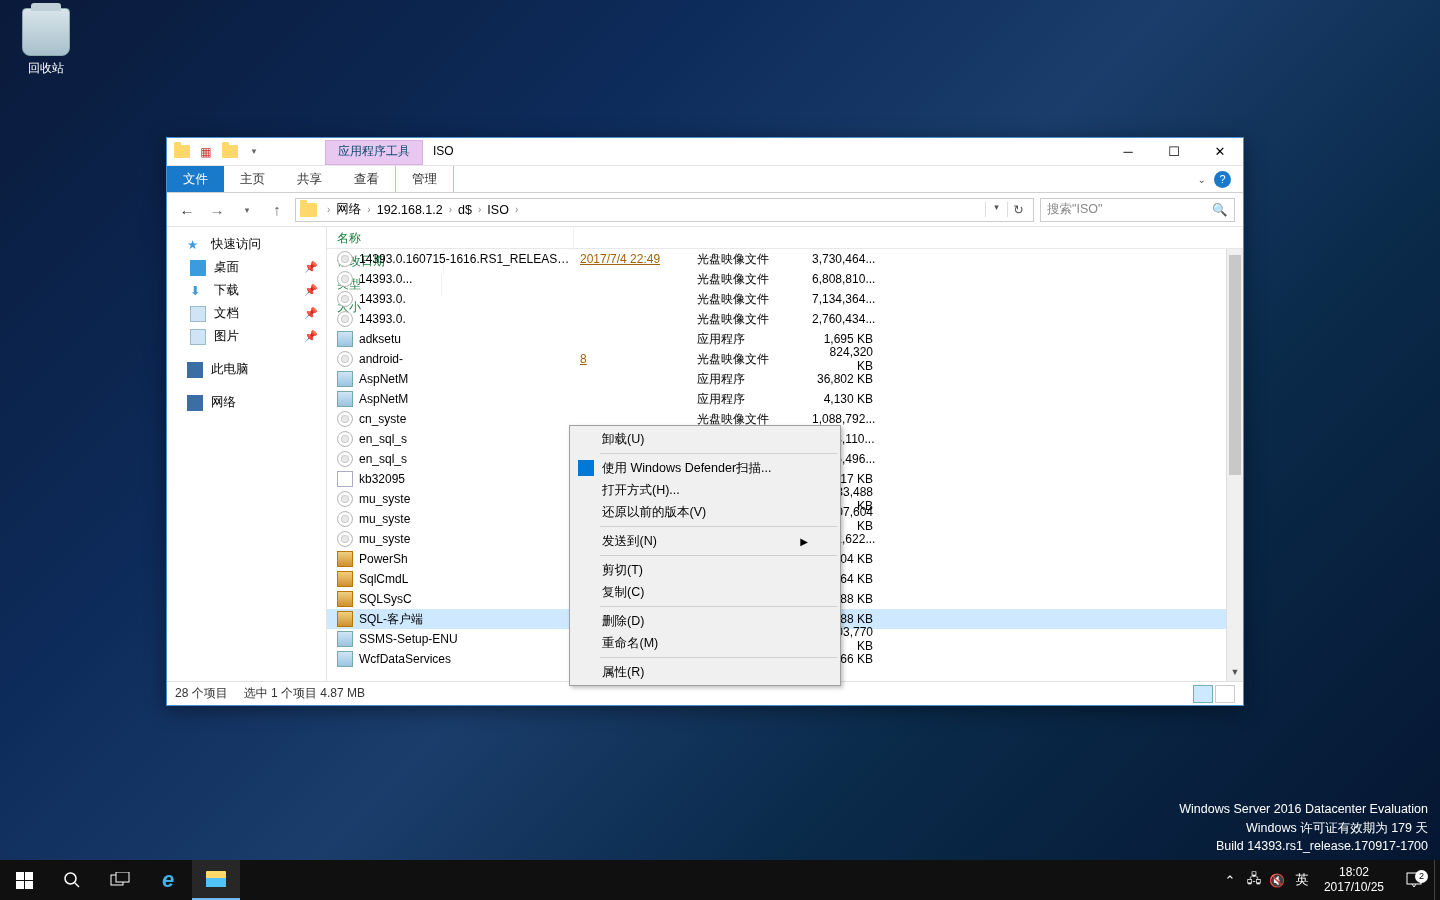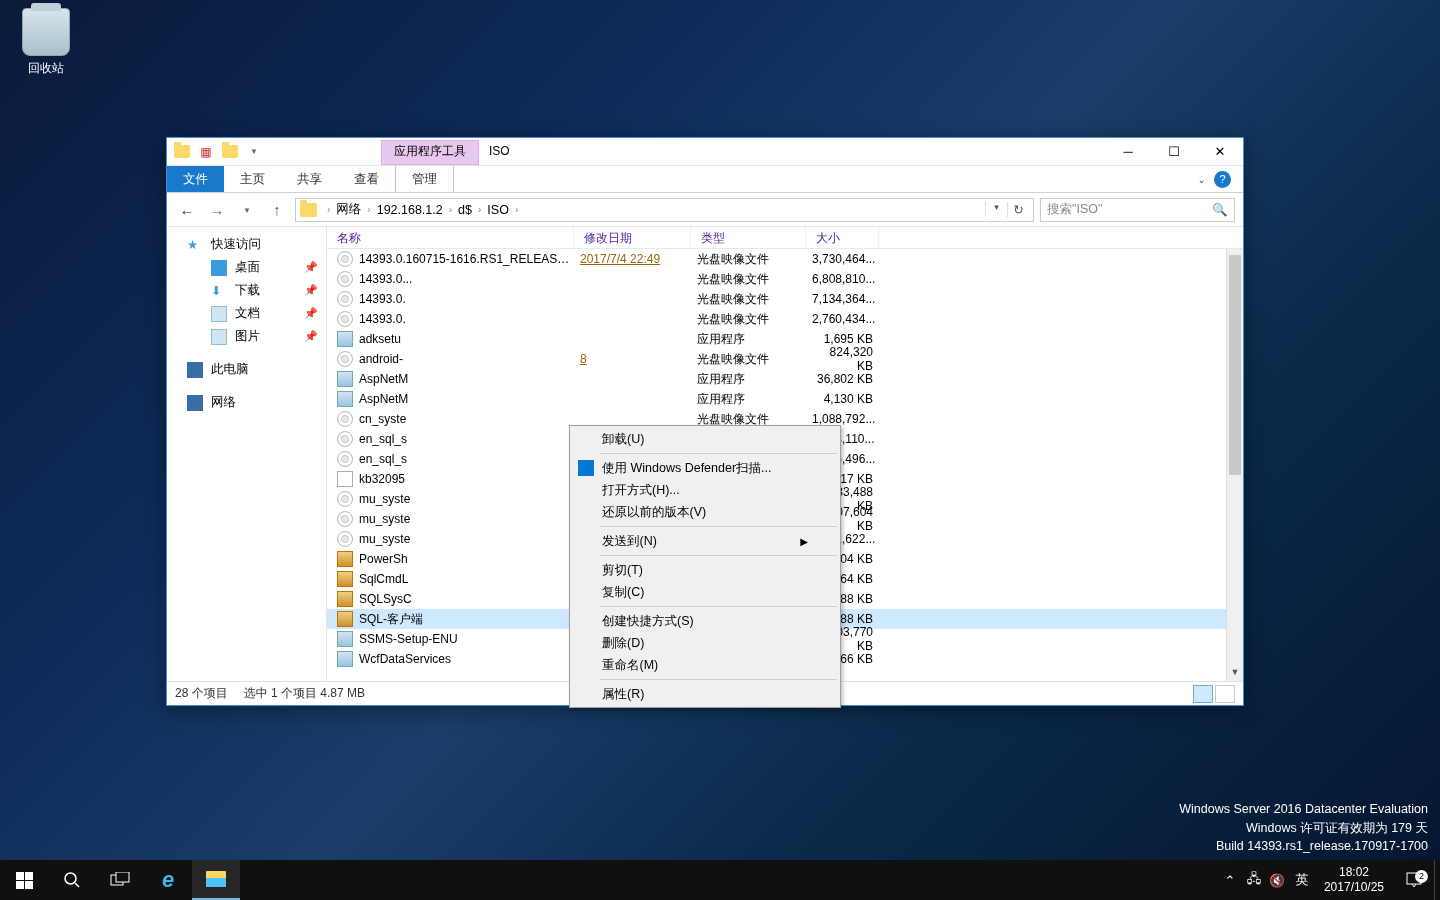--- a/index.html
+++ b/index.html
@@ -17,21 +17,21 @@
 
 
 .explorer { position:absolute; left:166px; top:137px; width:1078px; height:569px; background:#fff; border:1px solid #4a90d0; box-shadow:0 4px 20px rgba(0,0,0,.4); display:flex; flex-direction:column; }
 
 
 .titlebar { height:28px; background:#fff; display:flex; align-items:stretch; border-bottom:1px solid #e5e5e5; }
 .titlebar .qat { display:flex; align-items:center; padding:0 4px; gap:2px; }
 .qat-btn { width:22px; height:22px; display:flex; align-items:center; justify-content:center; font-size:12px; }
 .qat .folder { width:16px; height:13px; background:#ffd869; border-radius:1px; position:relative; }
 .qat .folder::before{content:"";position:absolute;top:-3px;left:0;width:7px;height:3px;background:#ffd869;border-radius:1px 1px 0 0;}
-.titlebar .context-tab { background:#e8c8f0; border:1px solid #d8b0e0; padding:2px 12px; font-size:12px; color:#000000; margin-left:112px; margin-top:2px; }
+.titlebar .context-tab { background:#e8c8f0; border:1px solid #d8b0e0; padding:2px 12px; font-size:12px; color:#0c4a6e; margin-left:56px; margin-top:2px; }
 .titlebar .title-text { padding:6px 10px; font-size:12px; color:#000; }
 .titlebar .controls { margin-left:auto; display:flex; }
 .titlebar .controls div { width:46px; display:flex; align-items:center; justify-content:center; font-size:13px; cursor:pointer; font-family:"Segoe MDL2 Assets",sans-serif; }
 
 
 .ribbon { height:27px; display:flex; align-items:stretch; border-bottom:1px solid #d0d0d0; background:#fff; }
 .rtab { padding:5px 16px; font-size:12.5px; color:#333; cursor:pointer; }
 .rtab.file { background:#1979ca; color:#fff; }
 .rtab.manage { border-left:1px solid #d8b0e0; border-right:1px solid #d8b0e0; }
 .ribbon .right { margin-left:auto; display:flex; align-items:center; gap:8px; padding-right:12px; }
@@ -48,34 +48,34 @@
 .chev { color:#888; padding:0 4px; font-size:10px;}
 .addrbar .drop-refresh { margin-left:auto; display:flex; }
 .addrbar .drop-refresh span{ width:22px; text-align:center; color:#555; cursor:pointer; border-left:1px solid #ddd;}
 .searchbox { width:195px; height:24px; border:1px solid #ccc; display:flex; align-items:center; padding:0 6px; font-size:12.5px; color:#888; }
 .searchbox .sic { margin-left:auto; color:#555; }
 
 
 .body { flex:1; display:flex; min-height:0; }
 .nav { width:160px; border-right:1px solid #e5e5e5; padding-top:6px; overflow:hidden; }
 .nav-item { display:flex; align-items:center; gap:8px; padding:3px 8px 3px 20px; font-size:12.5px; color:#000; cursor:pointer; position:relative;}
-.nav-item.sub { padding-left:44px; }
+.nav-item.sub { padding-left:23px; }
 .nav-item .pin { margin-left:auto; color:#888; font-size:11px;}
 .nav-group { margin-bottom:10px;}
 .nic { width:16px; height:16px; display:inline-block; }
 .nic.star{ color:#3a9bde;}
 .nic.desk{ background:#3a9bde;}
 .nic.down{ color:#3a9bde;}
 .nic.doc{ background:#cfe4f5; border:1px solid #9bc;}
 .nic.pic{ background:#cfe4f5; border:1px solid #9bc;}
 .nic.pc{ background:#3a6ea5;}
 .nic.net{ background:#3a6ea5;}
 
 .content { flex:1; display:flex; flex-direction:column; min-width:0; }
-.cols { display:flex; height:22px; border-bottom:1px solid #e8e8e8; font-size:12px; color:#4c1d95; }
+.cols { display:flex; height:22px; border-bottom:1px solid #e8e8e8; font-size:12px; color:#15803d;flex-direction:column; }
 .col { padding:3px 10px; border-right:1px solid #f0f0f0; }
 .col.name{ width:247px;} .col.date{ width:117px;} .col.type{ width:115px;} .col.size{ width:73px; }
 
 .filelist { flex:1; overflow:hidden; position:relative;}
 .row { display:flex; align-items:center; height:20px; font-size:12px; color:#000; padding-left:10px; cursor:default;}
 .row.sel { background:#cde8ff; }
 .row .fic { width:16px; height:16px; margin-right:6px; flex-shrink:0; }
 .row .fname { width:221px; white-space:nowrap; overflow:hidden; text-overflow:ellipsis; padding-right:6px;}
 .row .fdate { width:117px; color:#a16207;text-decoration:underline;} 
 .row .ftype { width:115px; white-space:nowrap; overflow:hidden; text-overflow:ellipsis;font-family:Liberation Serif, serif;} 
@@ -430,23 +430,20 @@
       </div>
       <div class="msep"></div>
       <div class="mitem">
         <span>剪切(T)</span>
       </div>
       <div class="mitem">
         <span>复制(C)</span>
       </div>
       <div class="msep"></div>
       <div class="mitem">
-        <span>创建快捷方式(S)</span>
-      </div>
-      <div class="mitem">
         <span>删除(D)</span>
       </div>
       <div class="mitem">
         <span>重命名(M)</span>
       </div>
       <div class="msep"></div>
       <div class="mitem">
         <span>属性(R)</span>
       </div>
     </div>

